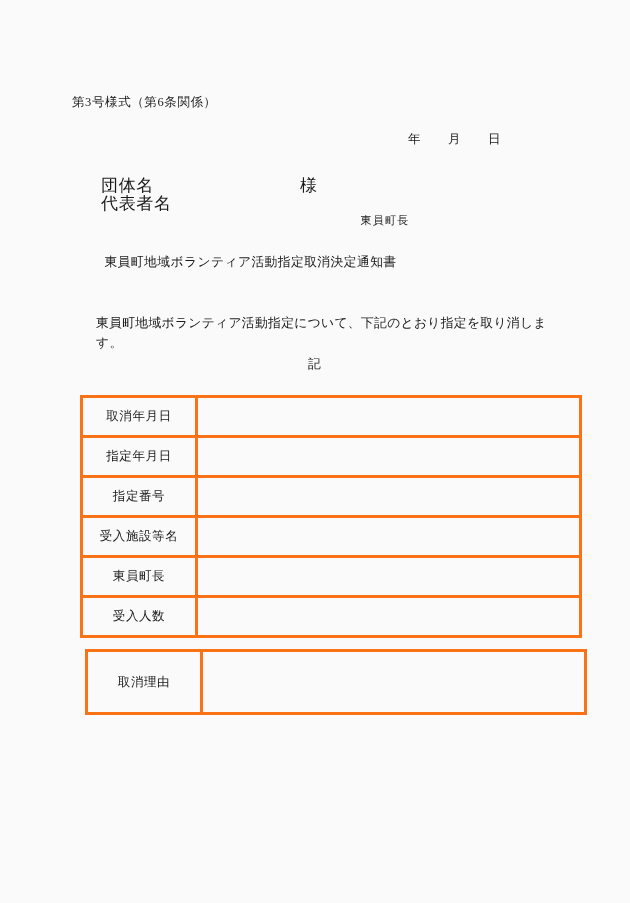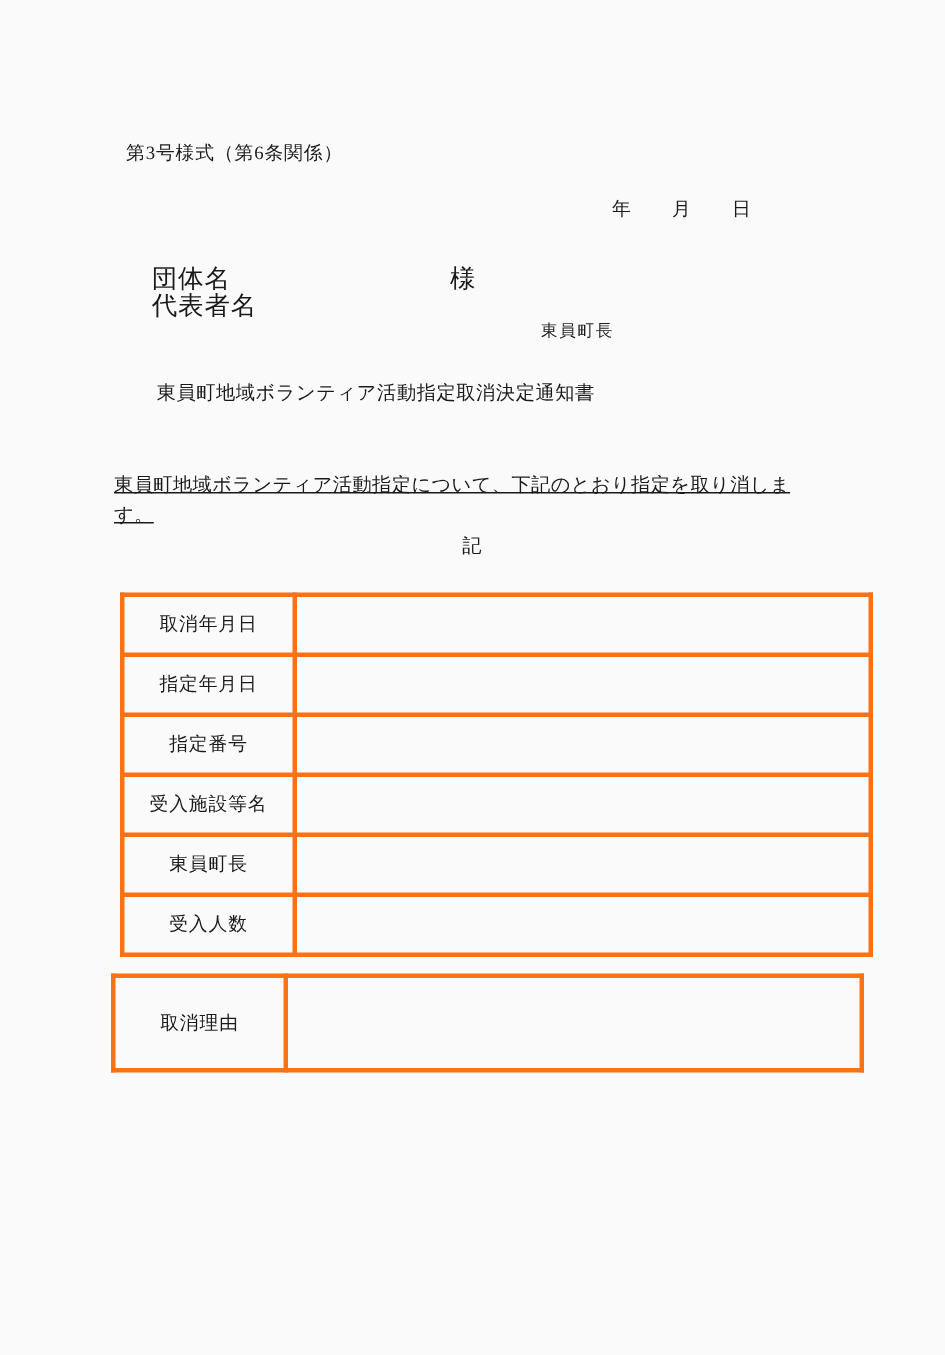--- a/index.html
+++ b/index.html
@@ -22,21 +22,20 @@
   }
 
   
   .form-no {
     position: absolute;
     left: 72px;
     top: 94px;
     font-size: 12.5px;
     letter-spacing: 0.6px;
     white-space: pre;
-    margin-left: 12px;
   }
   .date-line {
     position: absolute;
     left: 380px;
     top: 116px;
     width: 180px;
     font-size: 12.5px;
     text-align: left;
     white-space: pre;
     letter-spacing: 0.5px;
@@ -87,27 +86,26 @@
     top: 254px;
     width: 501px;
     text-align: center;
     font-size: 12.8px;
     letter-spacing: 0.4px;
   }
 
   
   .body-text {
     position: absolute;
-    left: 76px;
+    left: 96px;
     top: 313px;
     width: 460px;
     font-size: 12.8px;
     letter-spacing: 0.3px;
     line-height: 20px;
-    text-decoration: underline;
   }
 
   
   .ki-marker {
     position: absolute;
     left: 0;
     top: 356px;
     width: 630px;
     text-align: center;
     font-size: 12.8px;
@@ -141,21 +139,21 @@
   #table-detail {
     left: 80px;
     top: 395px;
     width: 477px;
   }
   #table-detail td {
     height: 37px;
   }
 
   #table-reason {
-    left: 74px;
+    left: 85px;
     top: 649px;
     width: 477px;
     border-radius: 25px;
   }
   #table-reason td {
     height: 60px;
   }
 </style>
 </head>
 <body>

